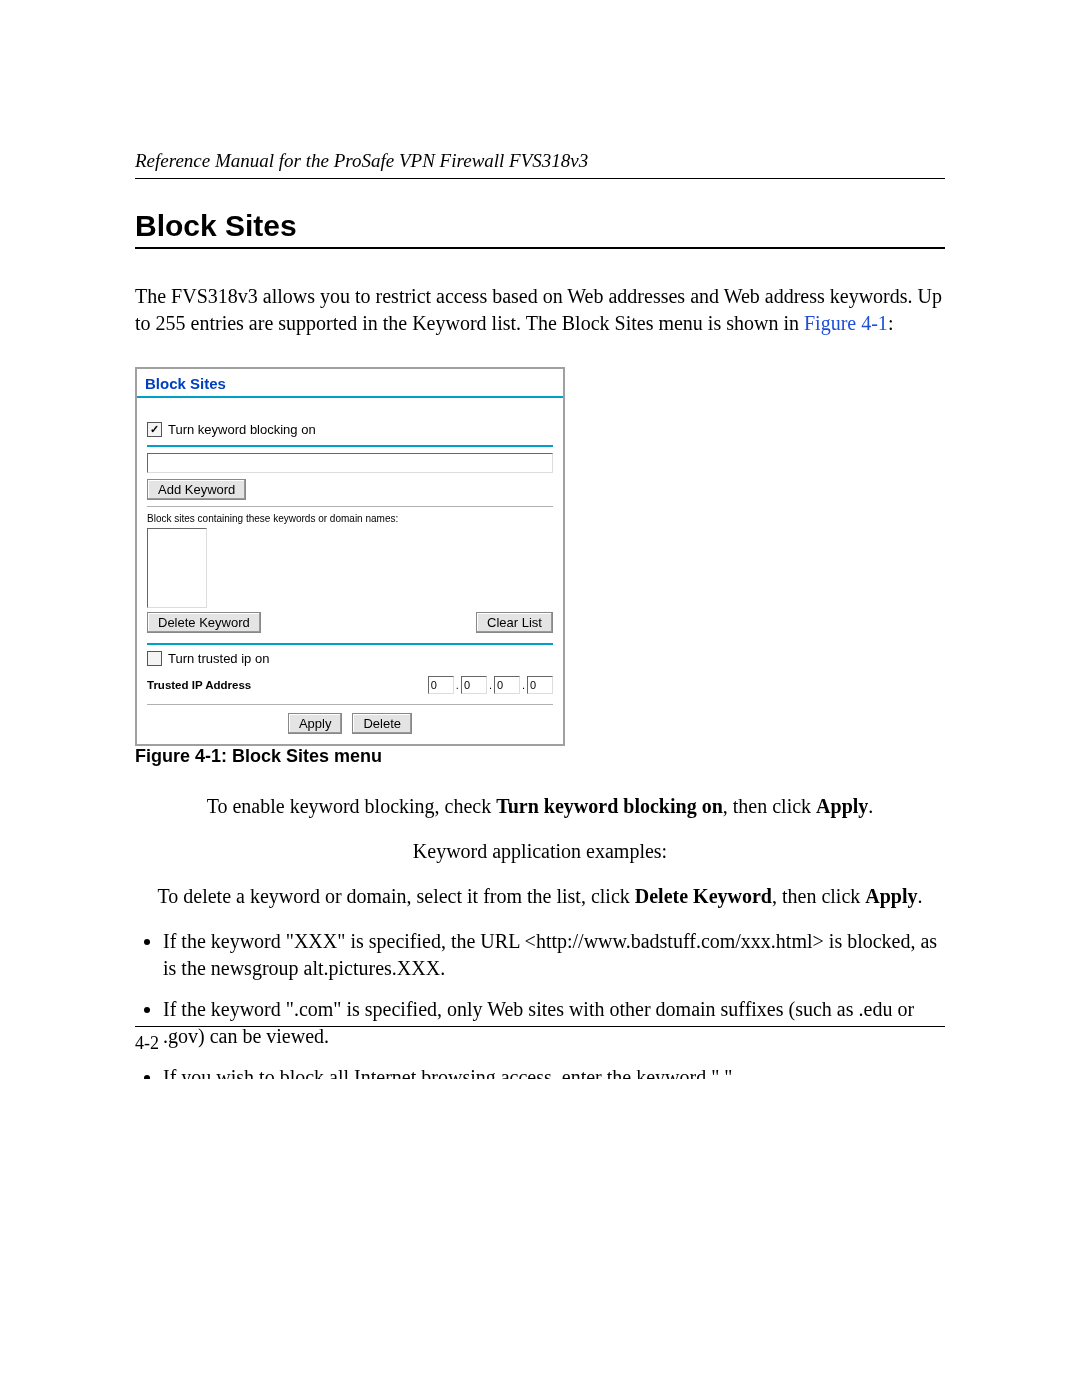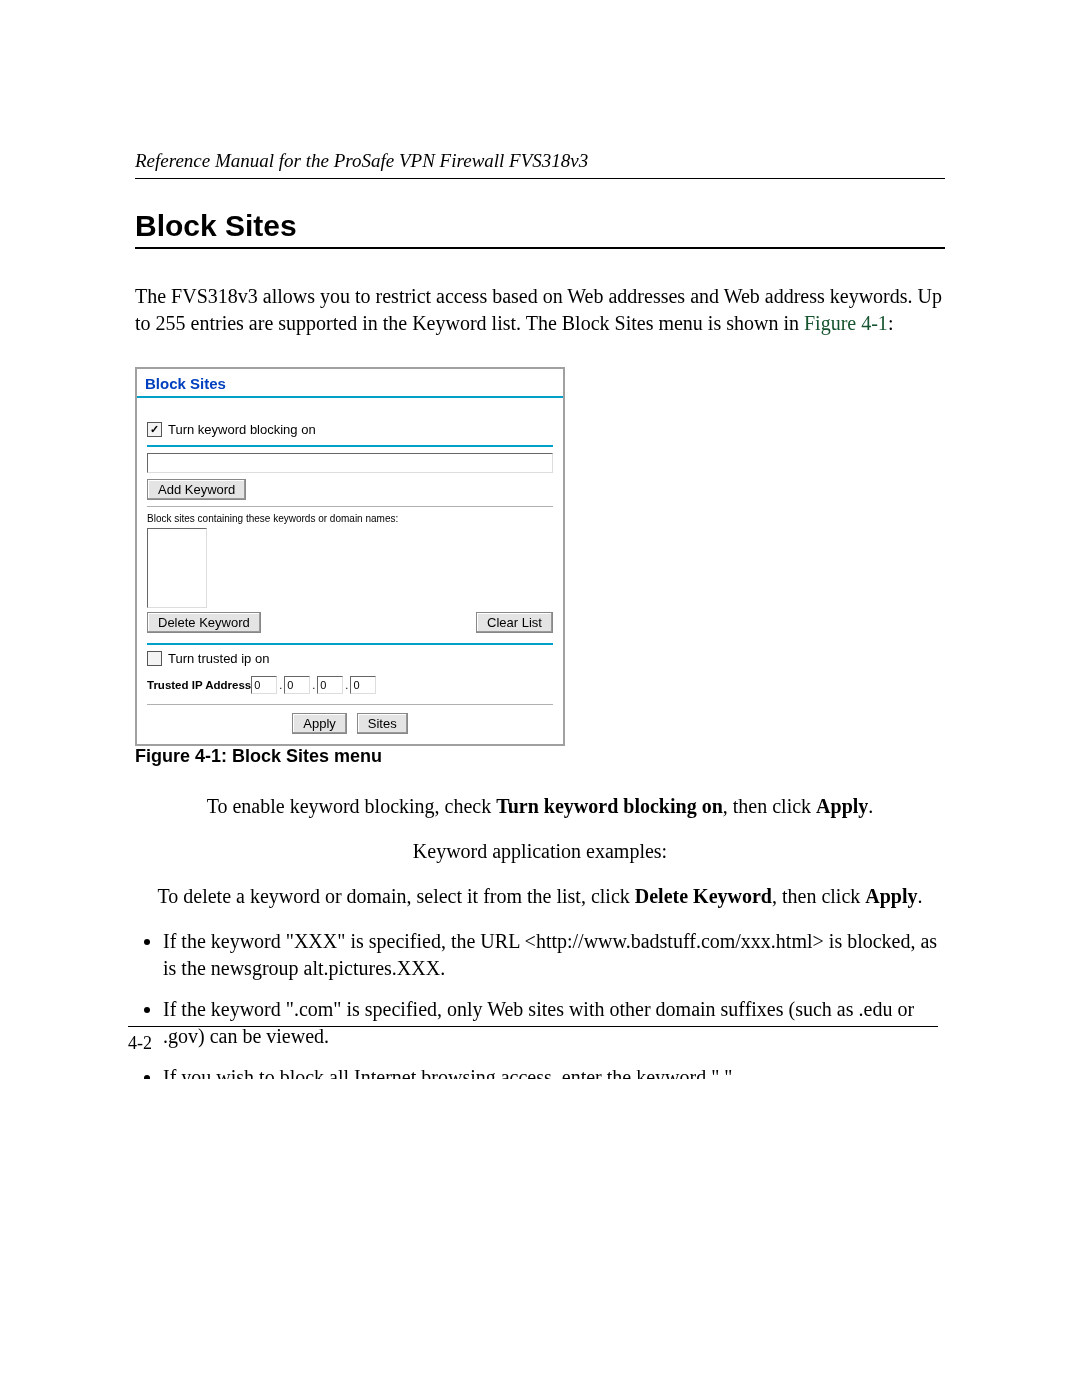--- a/index.html
+++ b/index.html
@@ -31,21 +31,21 @@
     border-bottom: 2px solid #000;
     padding-bottom: 4px;
     margin-bottom: 34px;
   }
   .intro {
     font-size: 20px;
     line-height: 1.35;
     margin-bottom: 30px;
   }
   .intro a {
-    color: #14532d;
+    color: #1d4ed8;
     text-decoration: none;
   }
 
   
   .figure-wrap {
     margin-bottom: 26px;
   }
   .panel {
     width: 430px;
     border: 2px solid #a0a0a0;
@@ -129,20 +129,21 @@
     font-size: 10px;
     margin-top: 4px;
   }
   .bold-label {
     font-size: 11.5px;
     font-weight: bold;
   }
   .ip-row {
     display: flex;
     align-items: center;
+    justify-content: space-between;
     margin-top: 6px;
   }
   .ip-boxes {
     display: flex;
     align-items: center;
     gap: 2px;
   }
   .ip-octet {
     width: 26px;
     height: 18px;
@@ -201,21 +202,21 @@
   }
   .footer-date {
     text-align: center;
     font-style: italic;
     font-size: 18px;
     margin-top: 6px;
   }
   
   .footer-fixed {
     position: absolute;
-    left: 128px;
+    left: 135px;
     width: 810px;
     top: 1026px;
   }
 </style>
 </head>
 <body>
 
 <div class="page">
 
   <div class="running-header">Reference Manual for the ProSafe VPN Firewall FVS318v3</div>
@@ -261,21 +262,21 @@
               <span class="dot">.</span>
             <span class="ip-octet">0</span>
               <span class="dot">.</span>
             <span class="ip-octet">0</span>
               <span class="dot">.</span>
             <span class="ip-octet">0</span>
           </span>
         </div>
         <div class="bottom-btns">
           <span class="btn">Apply</span>
-          <span class="btn">Sites</span>
+          <span class="btn">Delete</span>
         </div>
       </div>
     </div>
 
     <div class="fig-caption">Figure 4-1:  Block Sites menu</div>
   </div>
 
   <div class="p">
     <span>To enable keyword blocking, check </span><b>Turn keyword blocking on</b><span>, then click </span><b>Apply</b><span>.</span>
   </div>

